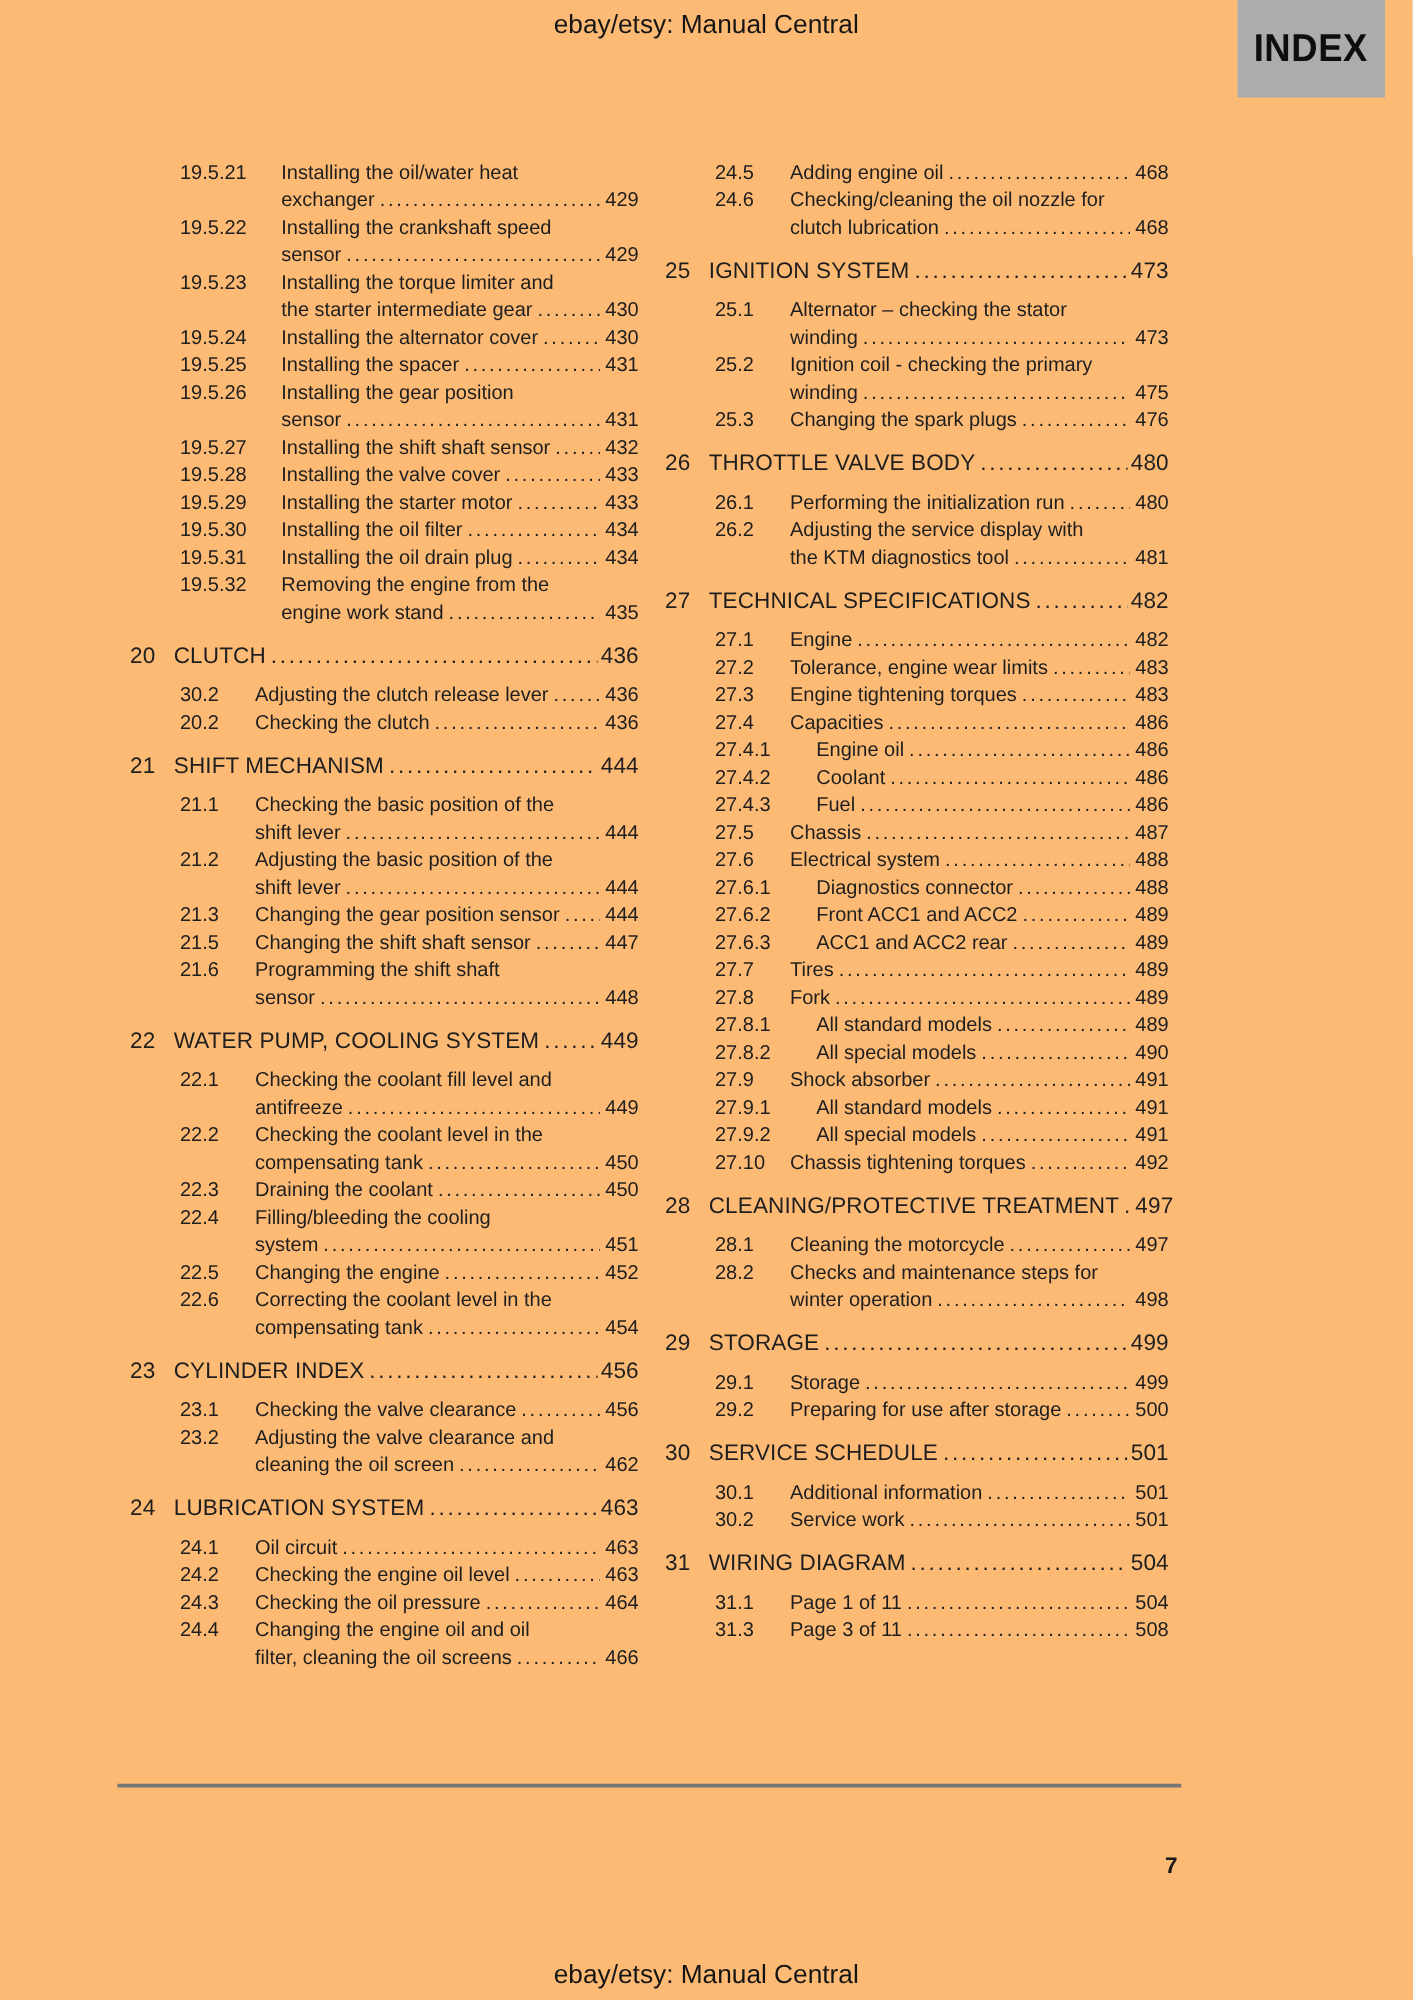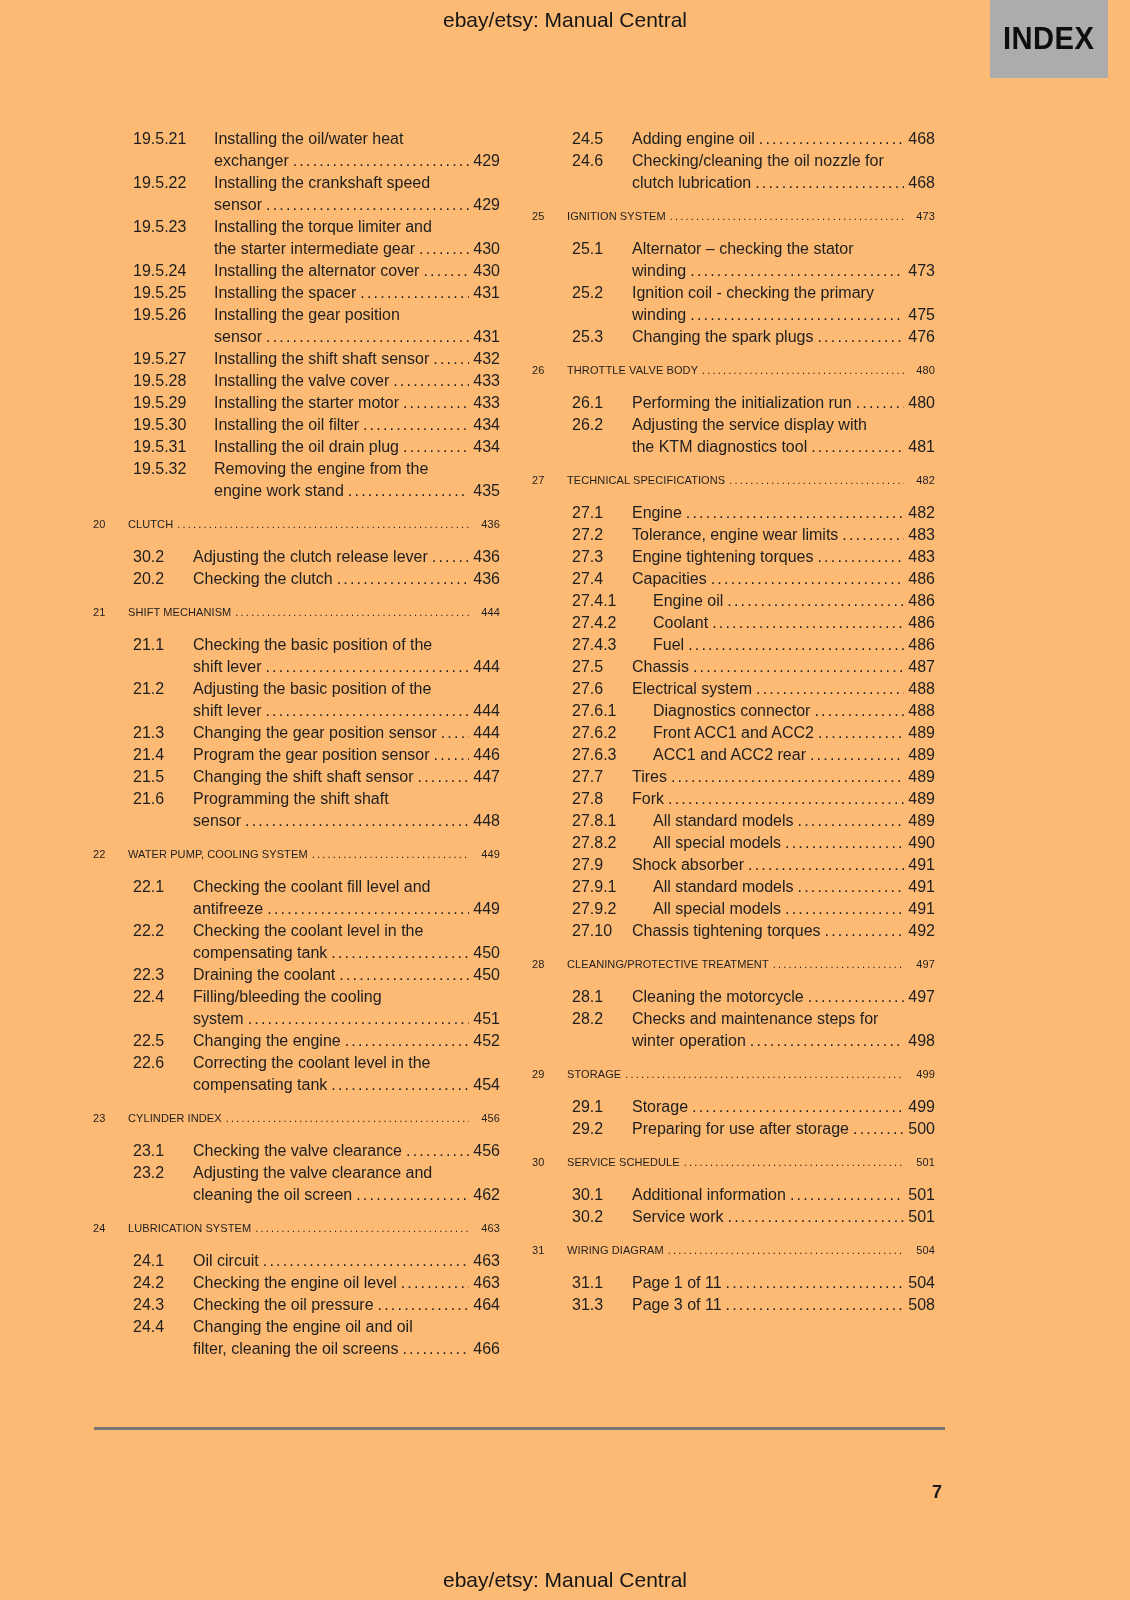--- a/index.html
+++ b/index.html
@@ -18,25 +18,25 @@
   .index-badge {
     position:absolute; top:0; left:990px; width:118px; height:78px;
     background:#acacac;
     display:flex; align-items:center; justify-content:center;
   }
   .index-badge span {
     font-size:31px; font-weight:700; color:#0e0e0e;
     letter-spacing:0.5px; transform:scaleX(0.94);
   }
   .col { position:absolute; top:128px; font-size:16px; line-height:22px; }
-  .col.left  { left:93px;  width:407px; }
+  .col.left  { left:104px;  width:407px; }
   .col.right { left:532px; width:403px; }
 
   .row { display:flex; align-items:flex-start; }
-  .row.section { margin:11px 0; font-size:11px; letter-spacing:0.1px; }
+  .row.section { margin:11px 0; font-size:18px; letter-spacing:0.1px; }
   .num { flex:0 0 auto; white-space:nowrap; }
   .row.section .num { width:35px; }
   .row.lvl1 .num { margin-left:40px; width:60px; }
   .row.lvl2 .num { margin-left:40px; width:81px; }
   .body { flex:1 1 auto; min-width:0; }
   .line { white-space:nowrap; }
   .lline { display:flex; align-items:baseline; }
   .lline .t { flex:0 1 auto; white-space:nowrap; }
   .leader {
     flex:1 1 auto; min-width:6px; overflow:hidden; white-space:nowrap;
@@ -262,30 +262,20 @@
         <span class="num">21.3</span>
         <div class="body">
           <div class="lline">
             <span class="t">Changing the gear position sensor</span>
             <span class="leader"></span>
             <span class="pg">444</span>
           </div>
         </div>
       </div>
       <div class="row entry lvl1">
-        <span class="num">21.4</span>
-        <div class="body">
-          <div class="lline">
-            <span class="t">Program the gear position sensor</span>
-            <span class="leader"></span>
-            <span class="pg">446</span>
-          </div>
-        </div>
-      </div>
-      <div class="row entry lvl1">
         <span class="num">21.5</span>
         <div class="body">
           <div class="lline">
             <span class="t">Changing the shift shaft sensor</span>
             <span class="leader"></span>
             <span class="pg">447</span>
           </div>
         </div>
       </div>
       <div class="row entry lvl1">

